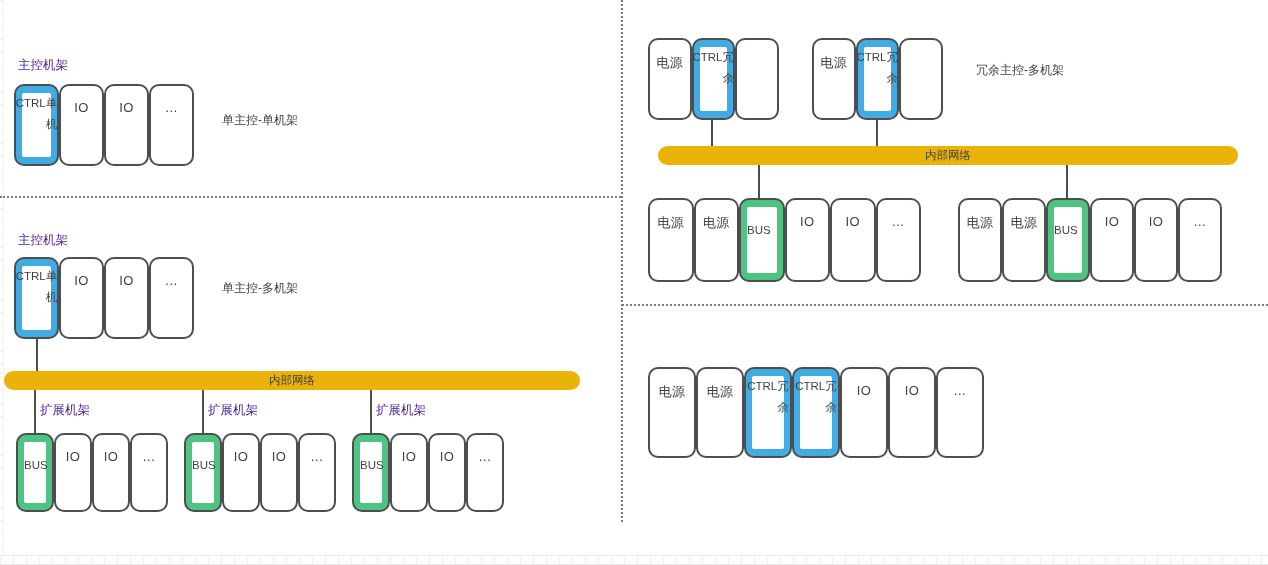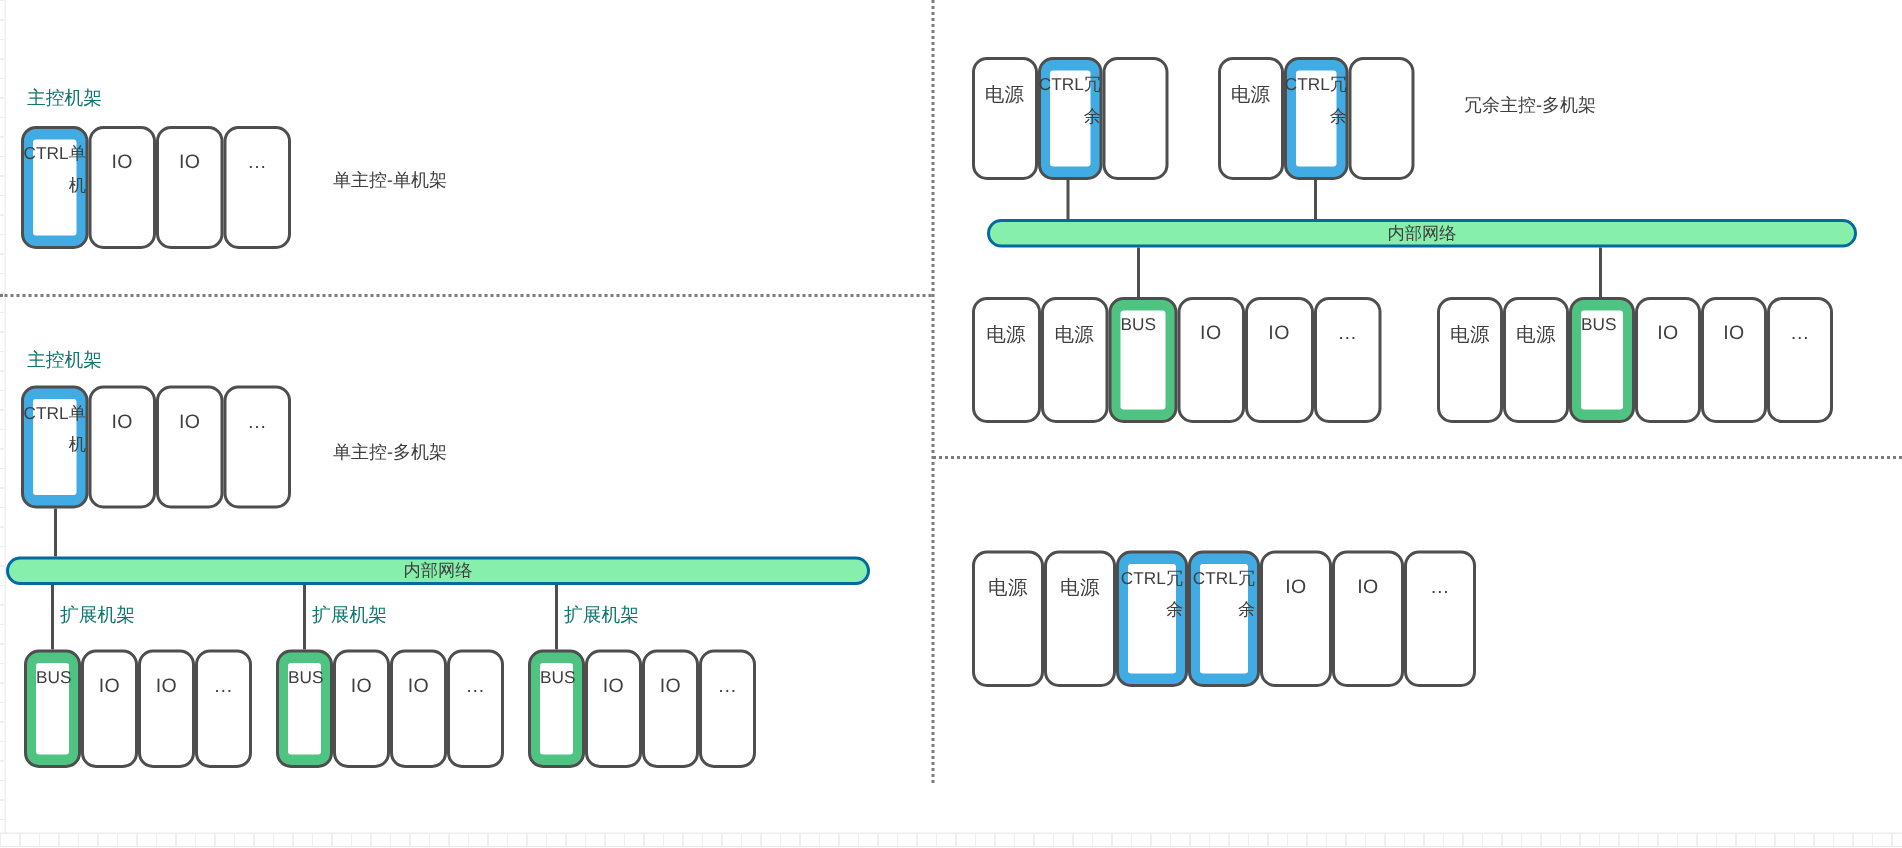--- a/index.html
+++ b/index.html
@@ -34,31 +34,31 @@
     display:block;text-align:center;padding-top:14px;
     font-size:13px;color:#3f3f3f;letter-spacing:0.3px;
   }
   .slot.blue{background:var(--blue,#41ACE3);}
   .slot.green{background:var(--green,#4FC482);}
   .inner{
     position:absolute;left:6px;right:6px;top:7px;bottom:7px;background:#fff;
     border-radius:2px;display:flex;flex-direction:row;align-items:flex-start;
     justify-content:center;font-size:11.5px;color:#3f3f3f;line-height:1.85;
   }
-  .inner.topalign{justify-content:flex-start;padding-top:0;box-sizing:border-box;}
+  .inner.topalign{justify-content:flex-start;padding-top:13px;box-sizing:border-box;}
   
   .netbar{
-    position:absolute;height:19px;box-sizing:border-box;background:#86efac;
-    border:2px solid #0369a1;border-radius:10px;display:flex;
+    position:absolute;height:19px;box-sizing:border-box;background:#eab308;
+    border:2px solid #eab308;border-radius:10px;display:flex;
     align-items:center;justify-content:center;font-size:11.5px;color:#3f3f3f;
   }
   
   .conn{position:absolute;width:0;border-left:2px solid #4e4e4e;}
   
-  .rack-label{position:absolute;font-size:12.5px;color:#0f766e;}
+  .rack-label{position:absolute;font-size:12.5px;color:#4c1d95;}
   .caption{position:absolute;font-size:12px;color:#3d3d3d;}
 </style>
 </head>
 <body>
 
 <div id="canvas">
 
   <div class="edge-left"></div>
   <div class="edge-bottom"></div>
 
@@ -97,21 +97,21 @@
     <div class="slot">
         <span class="t">IO</span>
       </div>
     <div class="slot">
         <span class="t">IO</span>
       </div>
     <div class="slot">
         <span class="t">…</span>
       </div>
   </div>
-  <div class="caption" style="left:222px;top:293px">单主控-多机架</div>
+  <div class="caption" style="left:222px;top:280px">单主控-多机架</div>
 
   <div class="conn" style="left:36px;top:339px;height:32px"></div>
   <div class="netbar" style="left:4px;top:371px;width:576px">内部网络</div>
   <div class="conn" style="left:34px;top:390px;height:43px"></div>
   <div class="conn" style="left:202px;top:390px;height:43px"></div>
   <div class="conn" style="left:370px;top:390px;height:43px"></div>
 
   <div class="rack-label" style="left:40px;top:402px">扩展机架</div>
   <div class="rack-label" style="left:208px;top:402px">扩展机架</div>
   <div class="rack-label" style="left:376px;top:402px">扩展机架</div>

